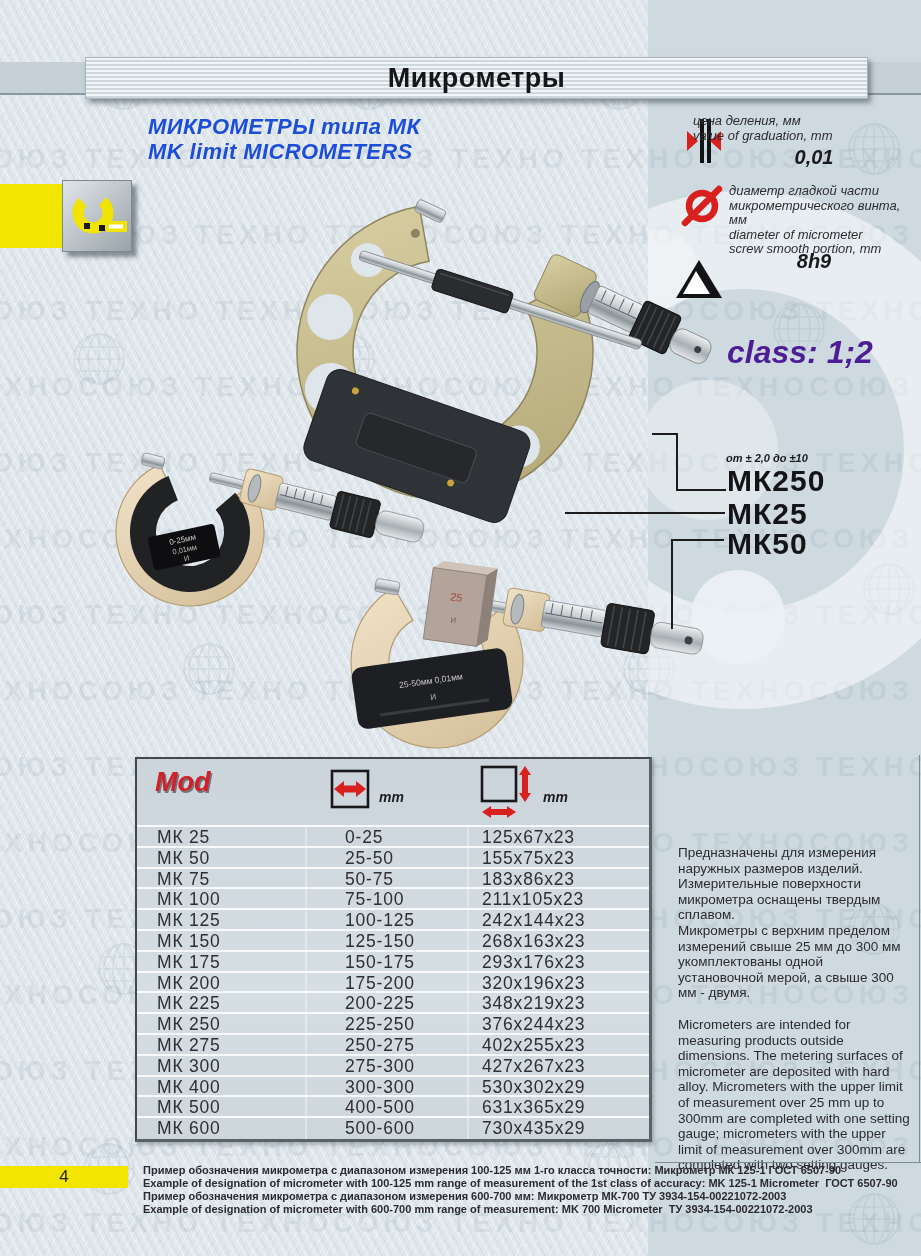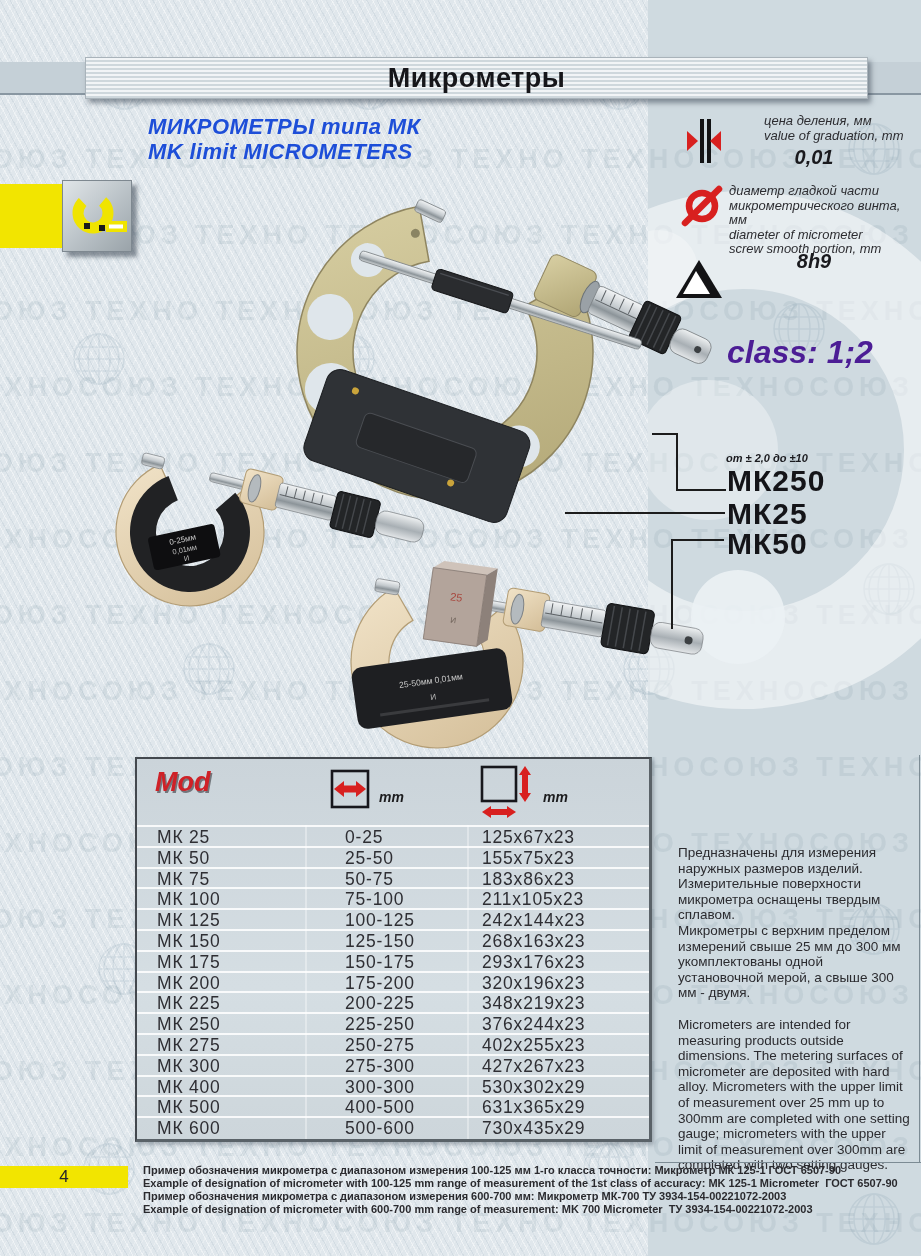--- a/index.html
+++ b/index.html
@@ -425,21 +425,21 @@
       <text x="0" y="16" text-anchor="middle" font-size="8" fill="#6d6058">И</text>
     </g>
   </svg>
 
   <svg class="abs" style="left:687px;top:117px;" width="34" height="48">
     <rect x="13" y="2" width="4" height="44" fill="#131315"></rect>
     <rect x="20" y="2" width="4" height="44" fill="#131315"></rect>
     <polygon points="0,14 11,24 0,34" fill="#d8201f"></polygon>
     <polygon points="34,14 23,24 34,34" fill="#d8201f"></polygon>
   </svg>
-  <div class="abs spec-label" style="left:764px;top:114px;">цена деления, мм
+  <div class="abs spec-label" style="left:693px;top:114px;">цена деления, мм
 value of graduation, mm</div>
   <div class="abs spec-value" style="left:760px;top:146px;">0,01</div>
 
   <svg class="abs" style="left:681px;top:185px;" width="42" height="42">
     <circle cx="21" cy="21" r="13" fill="none" stroke="#d8201f" stroke-width="6.5"></circle>
     <line x1="4" y1="38" x2="38" y2="4" stroke="#d8201f" stroke-width="6.5" stroke-linecap="round"></line>
   </svg>
   <div class="abs spec-label" style="left:729px;top:184px;">диаметр гладкой части
 микрометрического винта,
 мм

